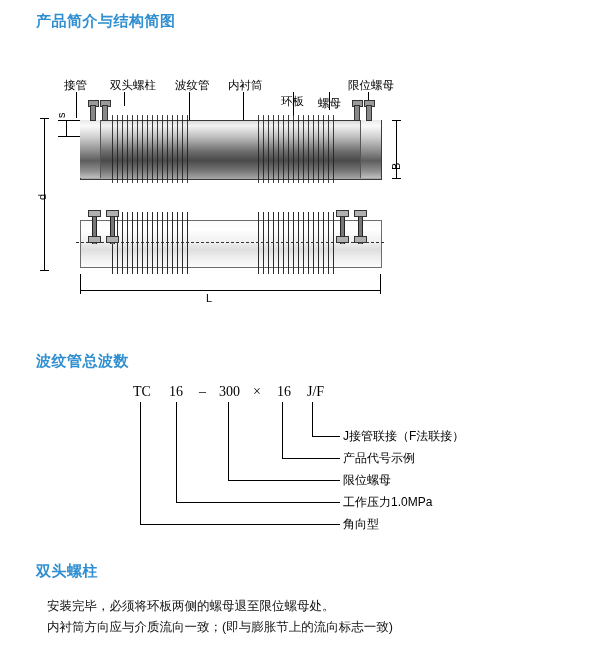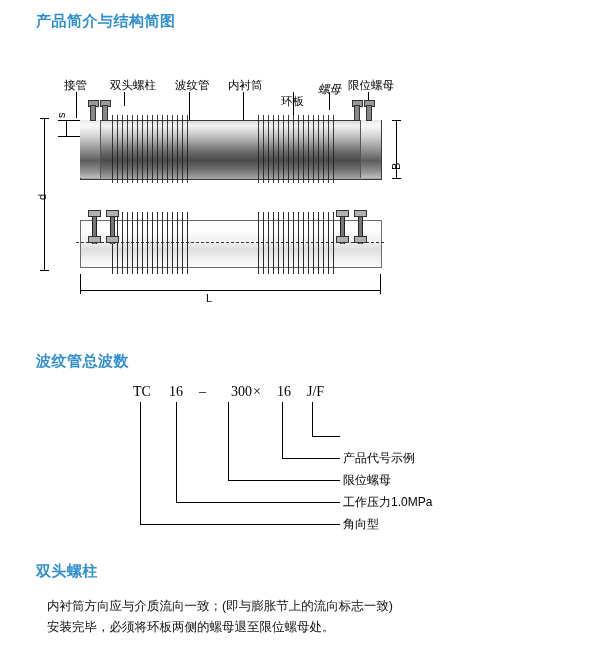--- a/index.html
+++ b/index.html
@@ -224,21 +224,21 @@
 <div class="section-title" id="title-2">波纹管总波数</div>
 <div class="section-title" id="title-3">双头螺柱</div>
 
 <div id="diagram-wrap">
 
   <div class="callout-label" style="left:64px; top:18px;">接管</div>
   <div class="callout-label" style="left:110px; top:18px;">双头螺柱</div>
   <div class="callout-label" style="left:175px; top:18px;">波纹管</div>
   <div class="callout-label" style="left:228px; top:18px;">内衬筒</div>
   <div class="callout-label" style="left:281px; top:34px;">环板</div>
-  <div class="callout-label" style="left:318px; top:22px;font-style:italic;">螺母</div>
+  <div class="callout-label" style="left:318px; top:36px;">螺母</div>
   <div class="callout-label" style="left:348px; top:18px;">限位螺母</div>
 
   <div class="vline" style="left:76px; top:32px; height:26px;"></div>
   <div class="vline" style="left:124px; top:32px; height:14px;"></div>
   <div class="vline" style="left:189px; top:32px; height:38px;"></div>
   <div class="vline" style="left:243px; top:32px; height:52px;"></div>
   <div class="vline" style="left:293px; top:32px; height:24px;"></div>
   <div class="vline" style="left:329px; top:32px; height:18px;"></div>
   <div class="vline" style="left:368px; top:32px; height:22px;"></div>
   <div class="hline" style="left:189px; top:70px; width:54px;"></div>
@@ -297,41 +297,42 @@
   <div class="vline" style="left:80px; top:214px; height:20px;"></div>
   <div class="vline" style="left:380px; top:214px; height:20px;"></div>
   <div class="dim-text" style="left:206px; top:232px;">L</div>
 </div>
 
 <div id="code-wrap">
 
   <div class="code-token" style="left:133px; top:4px;">TC</div>
   <div class="code-token" style="left:169px; top:4px;">16</div>
   <div class="code-token" style="left:199px; top:4px;">–</div>
-  <div class="code-token" style="left:231px; top:4px;">300</div>
+  <div class="code-token" style="left:219px; top:4px;">300</div>
   <div class="code-token" style="left:253px; top:4px;">×</div>
   <div class="code-token" style="left:277px; top:4px;">16</div>
   <div class="code-token" style="left:307px; top:4px;">J/F</div>
 
   <div class="leader-v" style="left:312px; top:22px; height:34px;"></div>
   <div class="leader-h" style="left:312px; top:56px; width:28px;"></div>
+  <div class="leg-text" style="left:343px; top:48px;">J接管联接（F法联接）</div>
 
   <div class="leader-v" style="left:282px; top:22px; height:56px;"></div>
   <div class="leader-h" style="left:282px; top:78px; width:58px;"></div>
   <div class="leg-text" style="left:343px; top:70px;">产品代号示例</div>
 
   <div class="leader-v" style="left:228px; top:22px; height:78px;"></div>
   <div class="leader-h" style="left:228px; top:100px; width:112px;"></div>
   <div class="leg-text" style="left:343px; top:92px;">限位螺母</div>
 
   <div class="leader-v" style="left:176px; top:22px; height:100px;"></div>
   <div class="leader-h" style="left:176px; top:122px; width:164px;"></div>
   <div class="leg-text" style="left:343px; top:114px;">工作压力1.0MPa</div>
 
   <div class="leader-v" style="left:140px; top:22px; height:122px;"></div>
   <div class="leader-h" style="left:140px; top:144px; width:200px;"></div>
   <div class="leg-text" style="left:343px; top:136px;">角向型</div>
 </div>
 
 <div id="notes">
+  <div>安装完毕，必须将环板两侧的螺母退至限位螺母处。</div>
   <div>内衬筒方向应与介质流向一致；(即与膨胀节上的流向标志一致)</div>
-  <div>安装完毕，必须将环板两侧的螺母退至限位螺母处。</div>
 </div>
 
 </body></html>

